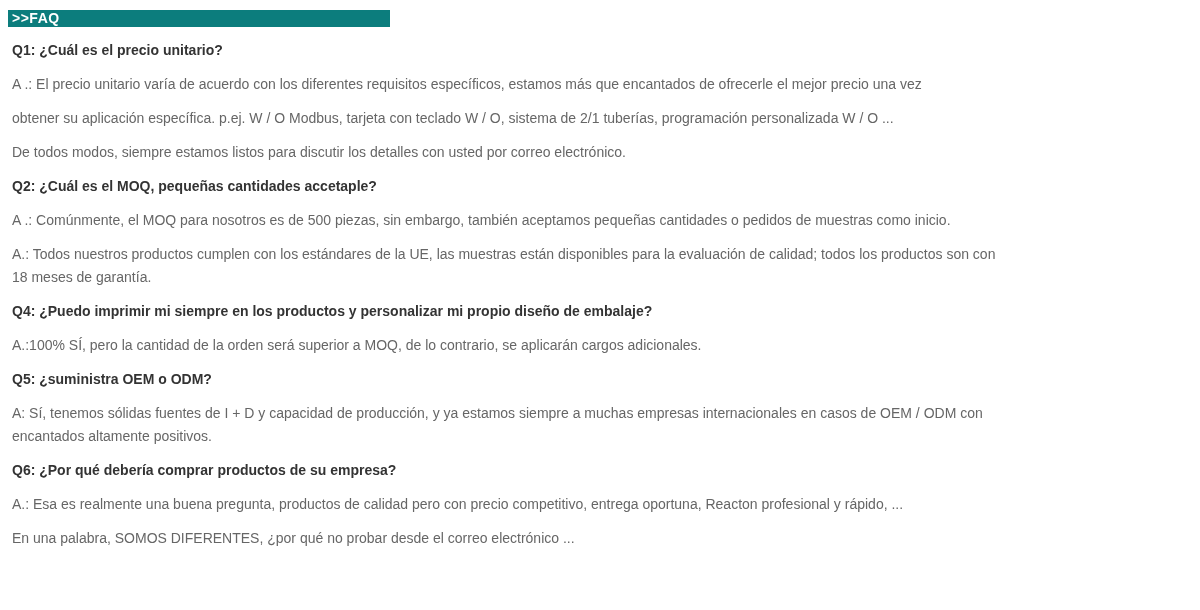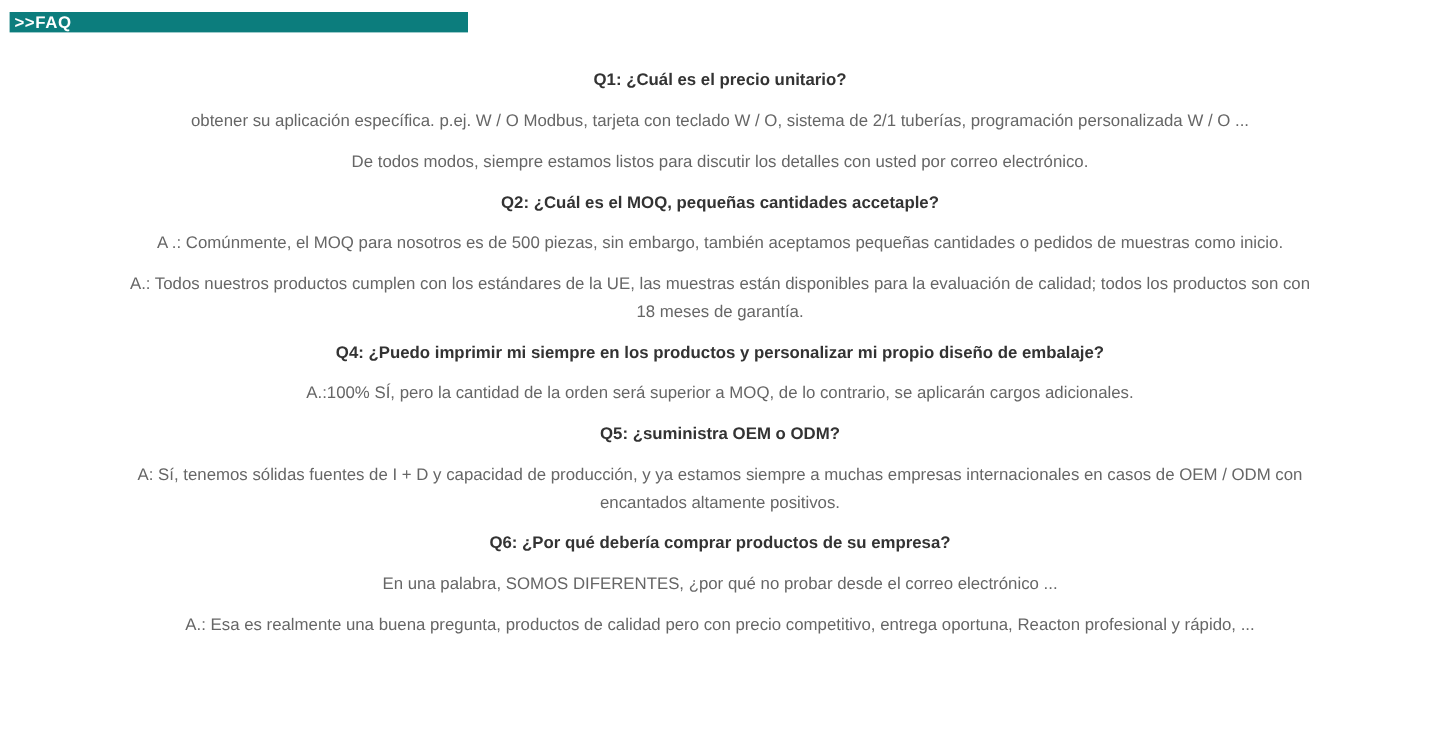--- a/index.html
+++ b/index.html
@@ -21,23 +21,22 @@
     width:382px;height:17px;
     background:var(--accent);
     color:#ffffff;
     font-size:14px;font-weight:bold;
     line-height:17px;
     padding-left:4px;
     letter-spacing:0.5px;
     box-sizing:border-box;
   }
   .faq-content{
-    position:absolute;left:12px;top:27px;right:12px;
+    position:absolute;left:12px;top:11px;right:12px;
     padding-top:28px;
-    text-align:center;
   }
   .faq-content p{
     margin:0 0 11px 0;
     font-size:14px;
     line-height:23px;
     color:var(--body-color);
     white-space:nowrap;
   }
   .faq-content p.question{
     font-weight:bold;
@@ -48,20 +47,21 @@
 </head>
 <body>
 
 <div class="page">
 
   <div class="section-bar">&gt;&gt;FAQ</div>
 
   <div class="faq-content">
 
     <p class="question">Q1: ¿Cuál es el precio unitario?</p>
+    <p>A .: El precio unitario varía de acuerdo con los diferentes requisitos específicos, estamos más que encantados de ofrecerle el mejor precio una vez</p>
     <p>obtener su aplicación específica. p.ej. W / O Modbus, tarjeta con teclado W / O, sistema de 2/1 tuberías, programación personalizada W / O ...</p>
     <p>De todos modos, siempre estamos listos para discutir los detalles con usted por correo electrónico.</p>
 
     <p class="question">Q2: ¿Cuál es el MOQ, pequeñas cantidades accetaple?</p>
     <p>A .: Comúnmente, el MOQ para nosotros es de 500 piezas, sin embargo, también aceptamos pequeñas cantidades o pedidos de muestras como inicio.</p>
 
     <p class="wrapped">
       <span>A.: Todos nuestros productos cumplen con los estándares de la UE, las muestras están disponibles para la evaluación de calidad; todos los productos son con</span>
       <span>18 meses de garantía.</span>
     </p>
@@ -69,17 +69,17 @@
     <p class="question">Q4: ¿Puedo imprimir mi siempre en los productos y personalizar mi propio diseño de embalaje?</p>
     <p>A.:100% SÍ, pero la cantidad de la orden será superior a MOQ, de lo contrario, se aplicarán cargos adicionales.</p>
 
     <p class="question">Q5: ¿suministra OEM o ODM?</p>
     <p class="wrapped">
       <span>A: Sí, tenemos sólidas fuentes de I + D y capacidad de producción, y ya estamos siempre a muchas empresas internacionales en casos de OEM / ODM con</span>
       <span>encantados altamente positivos.</span>
     </p>
 
     <p class="question">Q6: ¿Por qué debería comprar productos de su empresa?</p>
+    <p>A.: Esa es realmente una buena pregunta, productos de calidad pero con precio competitivo, entrega oportuna, Reacton profesional y rápido, ...</p>
     <p>En una palabra, SOMOS DIFERENTES, ¿por qué no probar desde el correo electrónico ...</p>
-    <p>A.: Esa es realmente una buena pregunta, productos de calidad pero con precio competitivo, entrega oportuna, Reacton profesional y rápido, ...</p>
 
   </div>
 </div>
 
 </body></html>

